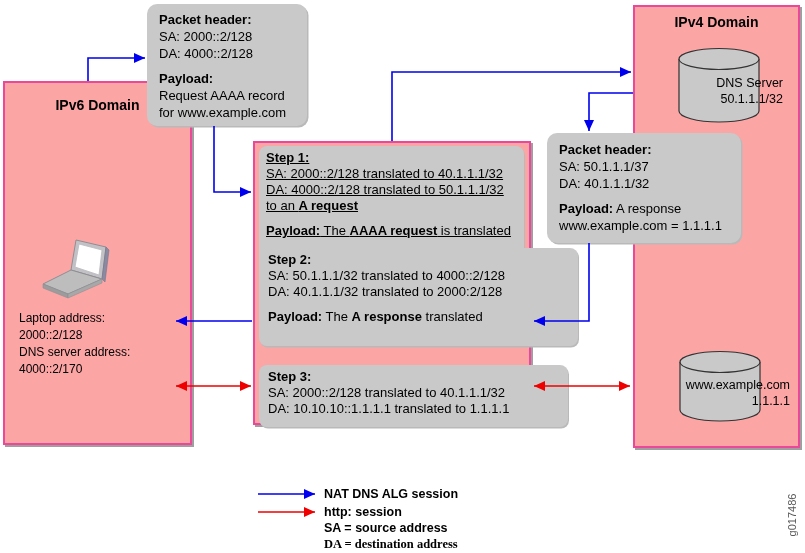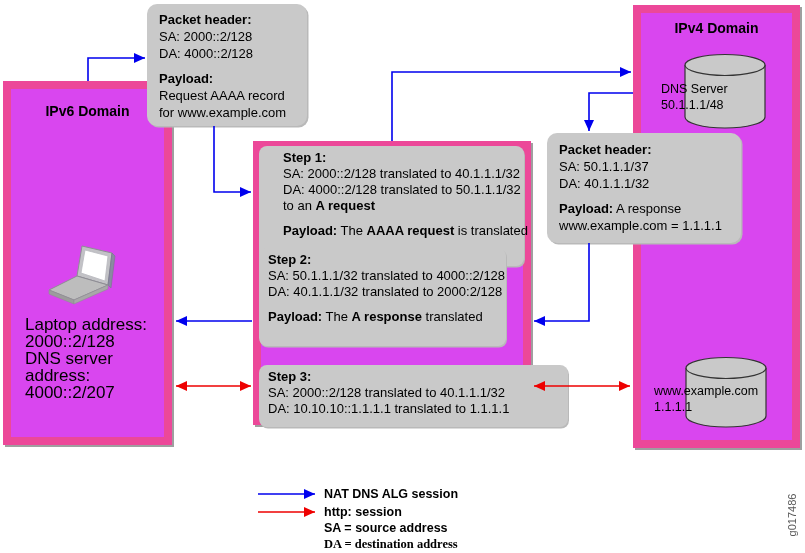--- a/index.html
+++ b/index.html
@@ -6,80 +6,80 @@
     --blue:#0000ee;
     --red:#ee0000;
     --panel:#c9c9c9;
   }
   html,body{margin:0;padding:0;background:#ffffff;}
   #canvas{
     position:relative;width:805px;height:553px;background:#ffffff;overflow:hidden;
     font-family:"Liberation Sans","DejaVu Sans",sans-serif;color:#000;
   }
   .domain-box{
-    position:absolute;background:#d946ef;border:8px solid #ec4899;
+    position:absolute;background:#fca5a5;border:2px solid #ec4899;
     box-shadow:2px 2px 0 #9f9f9f;box-sizing:border-box;
   }
   .domain-title{position:absolute;width:100%;text-align:center;font-weight:bold;font-size:14px;}
   .card{
     position:absolute;background:var(--panel);border-radius:10px;box-sizing:border-box;
     font-size:13px;line-height:17px;box-shadow:1.5px 1.5px 0 #b9b9b9;
   }
   .card .line{white-space:nowrap;}
   .card b{font-weight:bold;}
   .step-card{border-radius:8px;line-height:16px;box-shadow:1px 1.5px 0 #b9b9b9;}
   .pay{margin-top:9px;}
   .pay17{margin-top:8px;}
-  .addr{position:absolute;font-size:17px;line-height:17px;}
-  .cyl-label{position:absolute;text-align:left;font-size:12.5px;line-height:16px;}
+  .addr{position:absolute;font-size:12px;line-height:17px;}
+  .cyl-label{position:absolute;text-align:right;font-size:12.5px;line-height:16px;}
   .legend-line{position:absolute;font-weight:bold;font-size:12.5px;line-height:14px;white-space:nowrap;}
   .watermark{
     position:absolute;left:762px;top:509px;width:60px;text-align:center;
     font-size:11px;color:#5a5a5a;transform:rotate(-90deg);transform-origin:center center;
   }
   svg.overlay{position:absolute;left:0;top:0;pointer-events:none;}
   .blue-line{stroke:var(--blue);stroke-width:1.6;fill:none;}
   .red-line{stroke:var(--red);stroke-width:1.6;fill:none;}
   .blue-head{fill:var(--blue);}
   .red-head{fill:var(--red);}
 </style>
 </head>
 <body>
 
 <div id="canvas">
 
-  <div class="domain-box" style="left:3px;top:81px;width:169px;height:364px;">
+  <div class="domain-box" style="left:3px;top:81px;width:189px;height:364px;">
     <div class="domain-title" style="top:14px;">IPv6 Domain</div>
 
     <svg width="74" height="62" style="position:absolute;left:33px;top:155px;" viewBox="0 0 74 62">
       <polygon points="38,2 68,9 64,41 33,32" fill="#c2c2c6" stroke="#8e8e94" stroke-width="1"></polygon>
       <polygon points="41,6 64,12 61,37 37,29" fill="#ffffff" stroke="#b9b9bf" stroke-width="0.8"></polygon>
       <polygon points="68,9 71,12 67,44 64,41" fill="#8a8aa2" stroke="#77778c" stroke-width="0.6"></polygon>
       <polygon points="5,46 33,32 64,41 30,56" fill="#bdbdbd" stroke="#8e8e94" stroke-width="1"></polygon>
       <polygon points="5,46 30,56 30,60 5,50" fill="#9c9c9c" stroke="#8e8e94" stroke-width="0.6"></polygon>
       <polygon points="30,56 64,41 64,45 30,60" fill="#a8a8a8" stroke="#8e8e94" stroke-width="0.6"></polygon>
     </svg>
     <div class="addr" style="left:14px;top:227px;">
       <div>Laptop address:</div>
       <div>2000::2/128</div>
       <div>DNS server address:</div>
-      <div>4000::2/207</div>
+      <div>4000::2/170</div>
     </div>
   </div>
 
   <div class="domain-box" style="left:633px;top:5px;width:167px;height:443px;">
     <div class="domain-title" style="top:7px;">IPv4 Domain</div>
 
     <svg width="84" height="78" style="position:absolute;left:42px;top:40px;" viewBox="0 0 84 78">
       <path d="M2,12 L2,64 A40,11 0 0 0 82,64 L82,12" fill="#c9c9c9" stroke="#333" stroke-width="1.2"></path>
       <ellipse cx="42" cy="12" rx="40" ry="10.5" fill="#c9c9c9" stroke="#333" stroke-width="1.2"></ellipse>
     </svg>
     <div class="cyl-label" style="left:20px;top:68px;width:128px;">
       <div>DNS Server</div>
-      <div>50.1.1.1/48</div>
+      <div>50.1.1.1/32</div>
     </div>
 
     <svg width="84" height="74" style="position:absolute;left:43px;top:343px;" viewBox="0 0 84 74">
       <path d="M2,12 L2,60 A40,11 0 0 0 82,60 L82,12" fill="#c9c9c9" stroke="#333" stroke-width="1.2"></path>
       <ellipse cx="42" cy="12" rx="40" ry="10.5" fill="#c9c9c9" stroke="#333" stroke-width="1.2"></ellipse>
     </svg>
     <div class="cyl-label" style="left:13px;top:370px;width:142px;">
       <div>www.example.com</div>
       <div>1.1.1.1</div>
     </div>
@@ -97,29 +97,29 @@
   <div class="card" style="left:547px;top:133px;width:194px;height:110px;padding:8px 0 0 12px;">
     <div class="line"><b>Packet header:</b></div>
     <div class="line">SA: 50.1.1.1/37</div>
     <div class="line">DA: 40.1.1.1/32</div>
     <div class="line pay17"><b>Payload:</b><span> A response</span></div>
     <div class="line">www.example.com = 1.1.1.1</div>
   </div>
 
   <div class="domain-box" style="left:253px;top:141px;width:278px;height:284px;"></div>
 
-  <div class="card step-card" style="left:259px;top:146px;width:265px;height:120px;padding:4px 0 0 24px;">
+  <div class="card step-card" style="left:259px;top:146px;width:265px;height:120px;padding:4px 0 0 7px;text-decoration:underline;">
     <div class="line"><b>Step 1:</b></div>
     <div class="line">SA: 2000::2/128 translated to 40.1.1.1/32</div>
     <div class="line">DA: 4000::2/128 translated to 50.1.1.1/32</div>
     <div class="line"><span>to an </span><b>A request</b></div>
     <div class="line pay"><b>Payload:</b><span> The </span><b>AAAA request</b><span> is translated</span></div>
   </div>
 
-  <div class="card step-card" style="left:259px;top:248px;width:247px;height:98px;padding:4px 0 0 9px;">
+  <div class="card step-card" style="left:259px;top:248px;width:319px;height:98px;padding:4px 0 0 9px;">
     <div class="line"><b>Step 2:</b></div>
     <div class="line">SA: 50.1.1.1/32 translated to 4000::2/128</div>
     <div class="line">DA: 40.1.1.1/32 translated to 2000:2/128</div>
     <div class="line pay"><b>Payload:</b><span> The </span><b>A response</b><span> translated</span></div>
   </div>
 
   <div class="card step-card" style="left:259px;top:365px;width:309px;height:62px;padding:4px 0 0 9px;">
     <div class="line"><b>Step 3:</b></div>
     <div class="line">SA: 2000::2/128 translated to 40.1.1.1/32</div>
     <div class="line">DA: 10.10.10::1.1.1.1 translated to 1.1.1.1</div>

